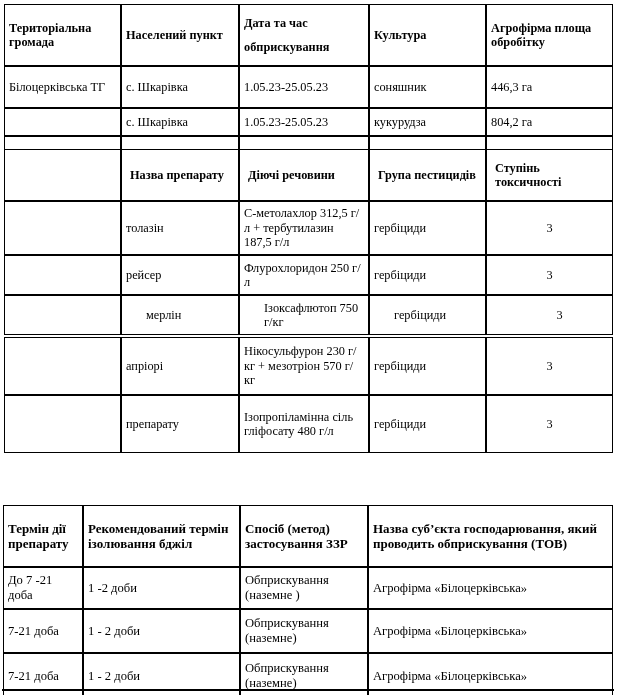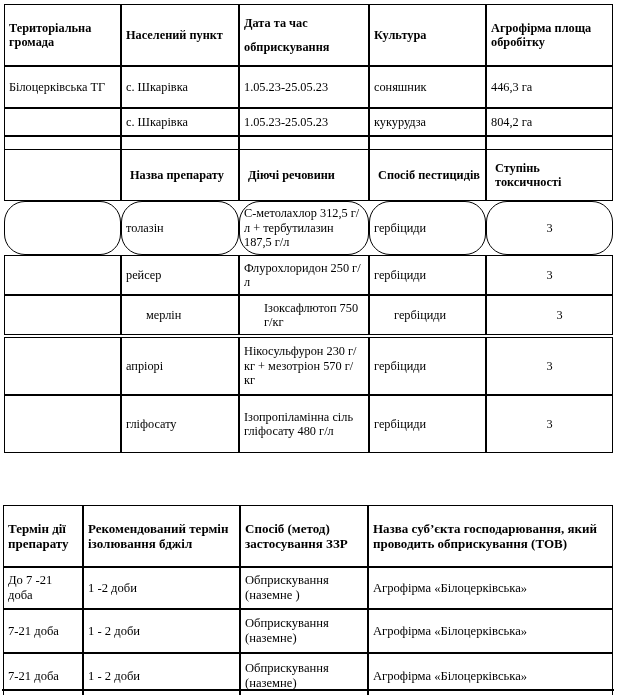--- a/index.html
+++ b/index.html
@@ -63,21 +63,21 @@
   .spacer-line { display: block; height: 10px; }
 
   
   #block2 { left: 4px; top: 149px; width: 609px; }
   #block2 col.c1 { width: 117px; }
   #block2 col.c2 { width: 118px; }
   #block2 col.c3 { width: 130px; }
   #block2 col.c4 { width: 117px; }
   #block2 col.c5 { width: 127px; }
   #block2 tr.r-head td { height: 46px; padding-left: 8px; }
-  #block2 tr.r-1 td { height: 48px; border-radius: 21px; }
+  #block2 tr.r-1 td { height: 48px; }
   #block2 tr.r-2 td { height: 34px; }
   #block2 tr.r-3 td { height: 34px; padding-left: 24px; }
 
   
   #block3 { left: 4px; top: 337px; width: 609px; }
   #block3 col.c1 { width: 117px; }
   #block3 col.c2 { width: 118px; }
   #block3 col.c3 { width: 130px; }
   #block3 col.c4 { width: 117px; }
   #block3 col.c5 { width: 127px; }
@@ -162,21 +162,21 @@
         <col class="c2">
         <col class="c3">
         <col class="c4">
         <col class="c5">
       </colgroup>
     <tbody>
       <tr class="r-head">
         <td class="hdr"></td>
         <td class="hdr">Назва препарату</td>
         <td class="hdr">Діючі речовини</td>
-        <td class="hdr">Спосіб пестицидів</td>
+        <td class="hdr">Група пестицидів</td>
         <td class="hdr">Ступінь токсичності</td>
       </tr>
       <tr class="r-1">
         <td class="blank"></td>
         <td>толазін</td>
         <td class="vtop">С-метолахлор 312,5 г/л + тербутилазин 187,5 г/л</td>
         <td>гербіциди</td>
         <td class="ctr">3</td>
       </tr>
       <tr class="r-2">
@@ -207,21 +207,21 @@
     <tbody>
       <tr class="r-1">
         <td class="blank"></td>
         <td>апріорі</td>
         <td class="vtop">Нікосульфурон 230 г/кг + мезотріон 570 г/кг</td>
         <td>гербіциди</td>
         <td class="ctr">3</td>
       </tr>
       <tr class="r-2">
         <td class="blank"></td>
-        <td>гліфосату</td>
+        <td>препарату</td>
         <td class="vtop">Ізопропіламінна сіль гліфосату 480 г/л</td>
         <td>гербіциди</td>
         <td class="ctr">3</td>
       </tr>
     </tbody>
   </table>
 
   <table class="doc" id="block4">
     <colgroup>
         <col class="c1">

